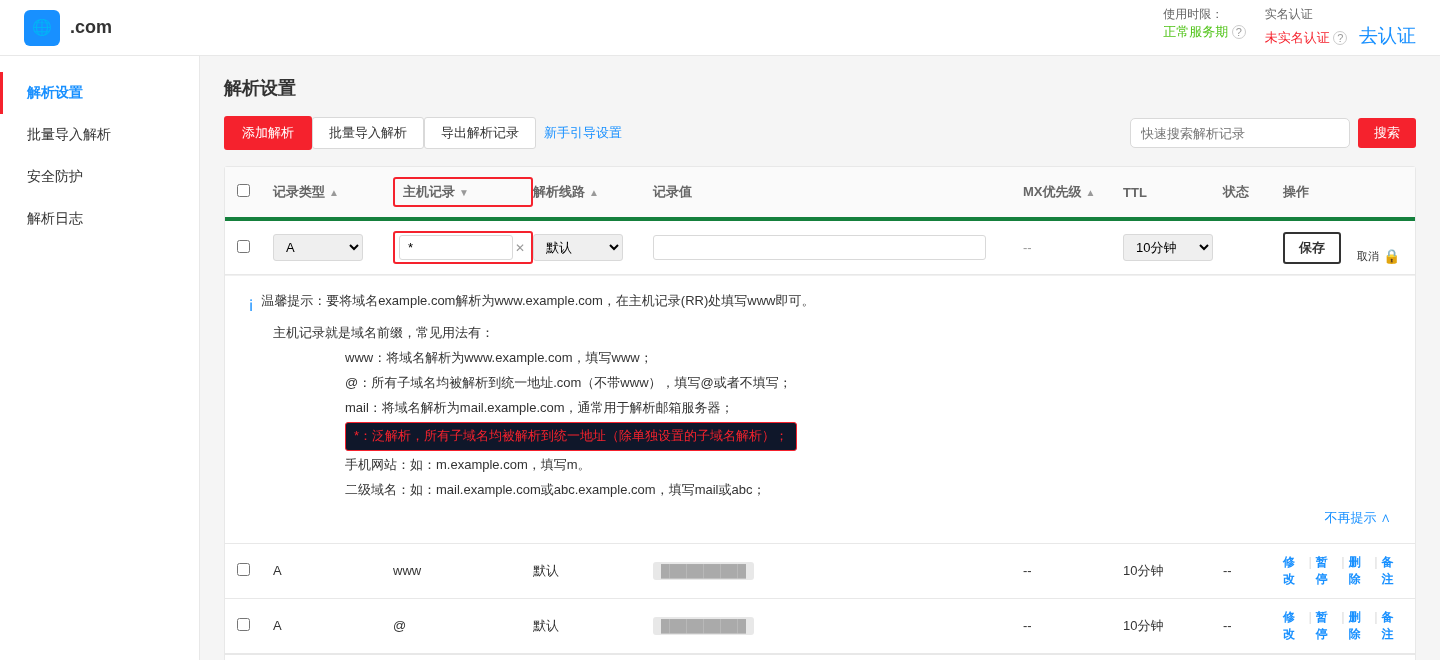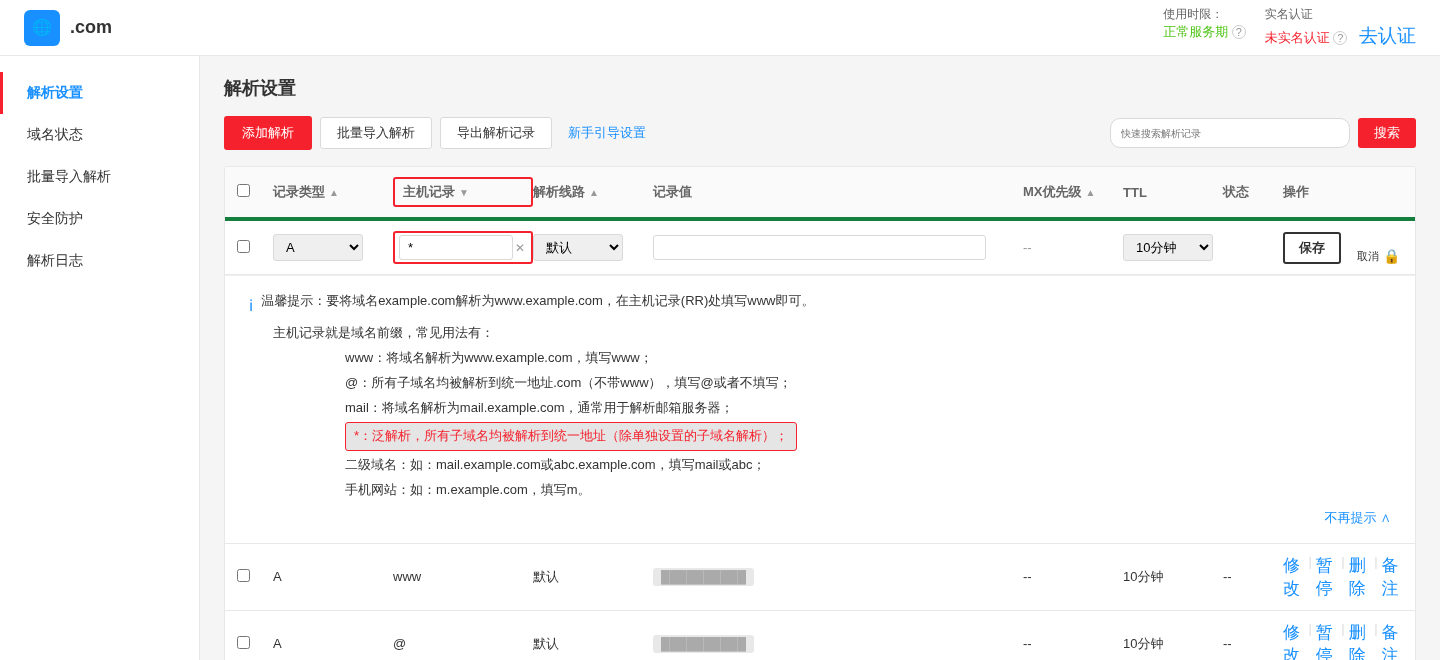--- a/index.html
+++ b/index.html
@@ -36,34 +36,34 @@
       padding: 12px 24px; cursor: pointer; color: #333; font-size: 14px;
       border-left: 3px solid transparent; transition: all 0.2s;
     }
     .sidebar-item.active { color: #1890ff; border-left: 3px solid #f5222d; font-weight: bold; }
 
     
     .main { flex: 1; padding: 20px 24px; background: #f5f5f5; }
     .page-title { font-size: 18px; font-weight: bold; color: #333; margin-bottom: 16px; }
 
     
-    .toolbar { display: flex; align-items: center; gap: 8px; margin-bottom: 16px; }
+    .toolbar { display: flex; align-items: center; margin-bottom: 16px; }
     .btn-primary {
       background: #f5222d; color: #fff; border: 2px solid #f5222d;
       padding: 6px 16px; border-radius: 3px; cursor: pointer; font-size: 13px;
     }
     .btn-default {
       background: #fff; color: #333; border: 1px solid #d9d9d9;
       padding: 6px 16px; border-radius: 3px; cursor: pointer; font-size: 13px;
     }
     .btn-link { background: none; border: none; color: #1890ff; cursor: pointer; font-size: 13px; padding: 6px 8px; }
     .toolbar-right { margin-left: auto; display: flex; gap: 8px; }
     .search-input {
-      border: 1px solid #d9d9d9; border-radius: 10px; padding: 5px 10px;
-      width: 240px; font-size: 10px; color: #aaa;
+      border: 1px solid #d9d9d9; border-radius: 5px; padding: 5px 10px;
+      width: 220px; font-size: 13px; color: #aaa;
     }
     .btn-search {
       background: #f5222d; color: #fff; border: none;
       padding: 6px 16px; border-radius: 3px; cursor: pointer; font-size: 13px;
     }
 
     
     .table-container { background: #fff; border: 1px solid #e8e8e8; border-radius: 3px; }
     .table-header {
       display: grid;
@@ -100,34 +100,34 @@
     
     .tip-box {
       padding: 16px 24px; background: #fff; border-bottom: 1px solid #e8e8e8; border-top: 1px solid #f0f0f0;
     }
     .tip-header { display: flex; align-items: flex-start; gap: 8px; margin-bottom: 8px; color: #333; font-size: 13px; }
     .tip-icon { color: #1890ff; font-size: 16px; flex-shrink: 0; margin-top: 2px; }
     .tip-lines { padding-left: 60px; }
     .tip-line { margin-bottom: 4px; color: #333; font-size: 13px; line-height: 1.6; margin-left: 12px; }
     .tip-highlight {
       border: 1px solid #f5222d; border-radius: 3px; padding: 3px 8px;
-      display: inline-block; color: #f5222d; background: #e5e5e5;
+      display: inline-block; color: #f5222d; background: #0f172a;
     }
     .tip-footer { text-align: right; margin-top: 8px; }
     .tip-footer a { color: #1890ff; font-size: 13px; cursor: pointer; }
 
     
     .data-row {
       display: grid;
       grid-template-columns: 36px 120px 140px 120px 1fr 100px 100px 60px 120px;
       padding: 10px 12px; border-bottom: 1px solid #e8e8e8; align-items: center; font-size: 13px;
     }
     .record-value-blur { color: #aaa; background: #e8e8e8; border-radius: 3px; padding: 2px 8px; font-size: 12px; }
     .action-links { display: flex; gap: 4px; }
-    .action-link { color: #1890ff; cursor: pointer; font-size: 17px; }
+    .action-link { color: #1890ff; cursor: pointer; font-size: 12px; font-weight: bold; }
     .action-sep { color: #ddd; }
 
     
     .bottom-bar {
       display: flex; align-items: center; justify-content: space-between;
       padding: 10px 12px; background: #fff; border-top: 1px solid #e8e8e8;
     }
 
     .sort-arrow { font-size: 10px; color: #999; }
   </style>
@@ -155,21 +155,20 @@
         <a class="info-link">去认证</a>
       </span>
     </div>
   </div>
 </div>
 
 <div class="layout">
 
   <div class="sidebar">
     <div class="sidebar-item active">解析设置</div>
-    <div class="sidebar-item">域名状态</div>
     <div class="sidebar-item">批量导入解析</div>
     <div class="sidebar-item">安全防护</div>
     <div class="sidebar-item">解析日志</div>
   </div>
 
   <div class="main">
     <div class="page-title">解析设置</div>
 
     <div class="toolbar">
       <button class="btn-primary">添加解析</button>
@@ -262,22 +261,22 @@
         </div>
         <div style="padding-left:24px;">
           <div style="margin-bottom:6px;">主机记录就是域名前缀，常见用法有：</div>
           <div class="tip-lines">
             <div class="tip-line">www：将域名解析为www.example.com，填写www；</div>
             <div class="tip-line">@：所有子域名均被解析到统一地址.com（不带www），填写@或者不填写；</div>
             <div class="tip-line">mail：将域名解析为mail.example.com，通常用于解析邮箱服务器；</div>
             <div class="tip-line">
               <span class="tip-highlight">*：泛解析，所有子域名均被解析到统一地址（除单独设置的子域名解析）；</span>
             </div>
+            <div class="tip-line">手机网站：如：m.example.com，填写m。</div>
             <div class="tip-line">二级域名：如：mail.example.com或abc.example.com，填写mail或abc；</div>
-            <div class="tip-line">手机网站：如：m.example.com，填写m。</div>
           </div>
         </div>
         <div class="tip-footer">
           <a>不再提示 ∧</a>
         </div>
       </div>
 
       <div class="data-row">
         <div><input type="checkbox" style=""></div>
         <div>A</div>

